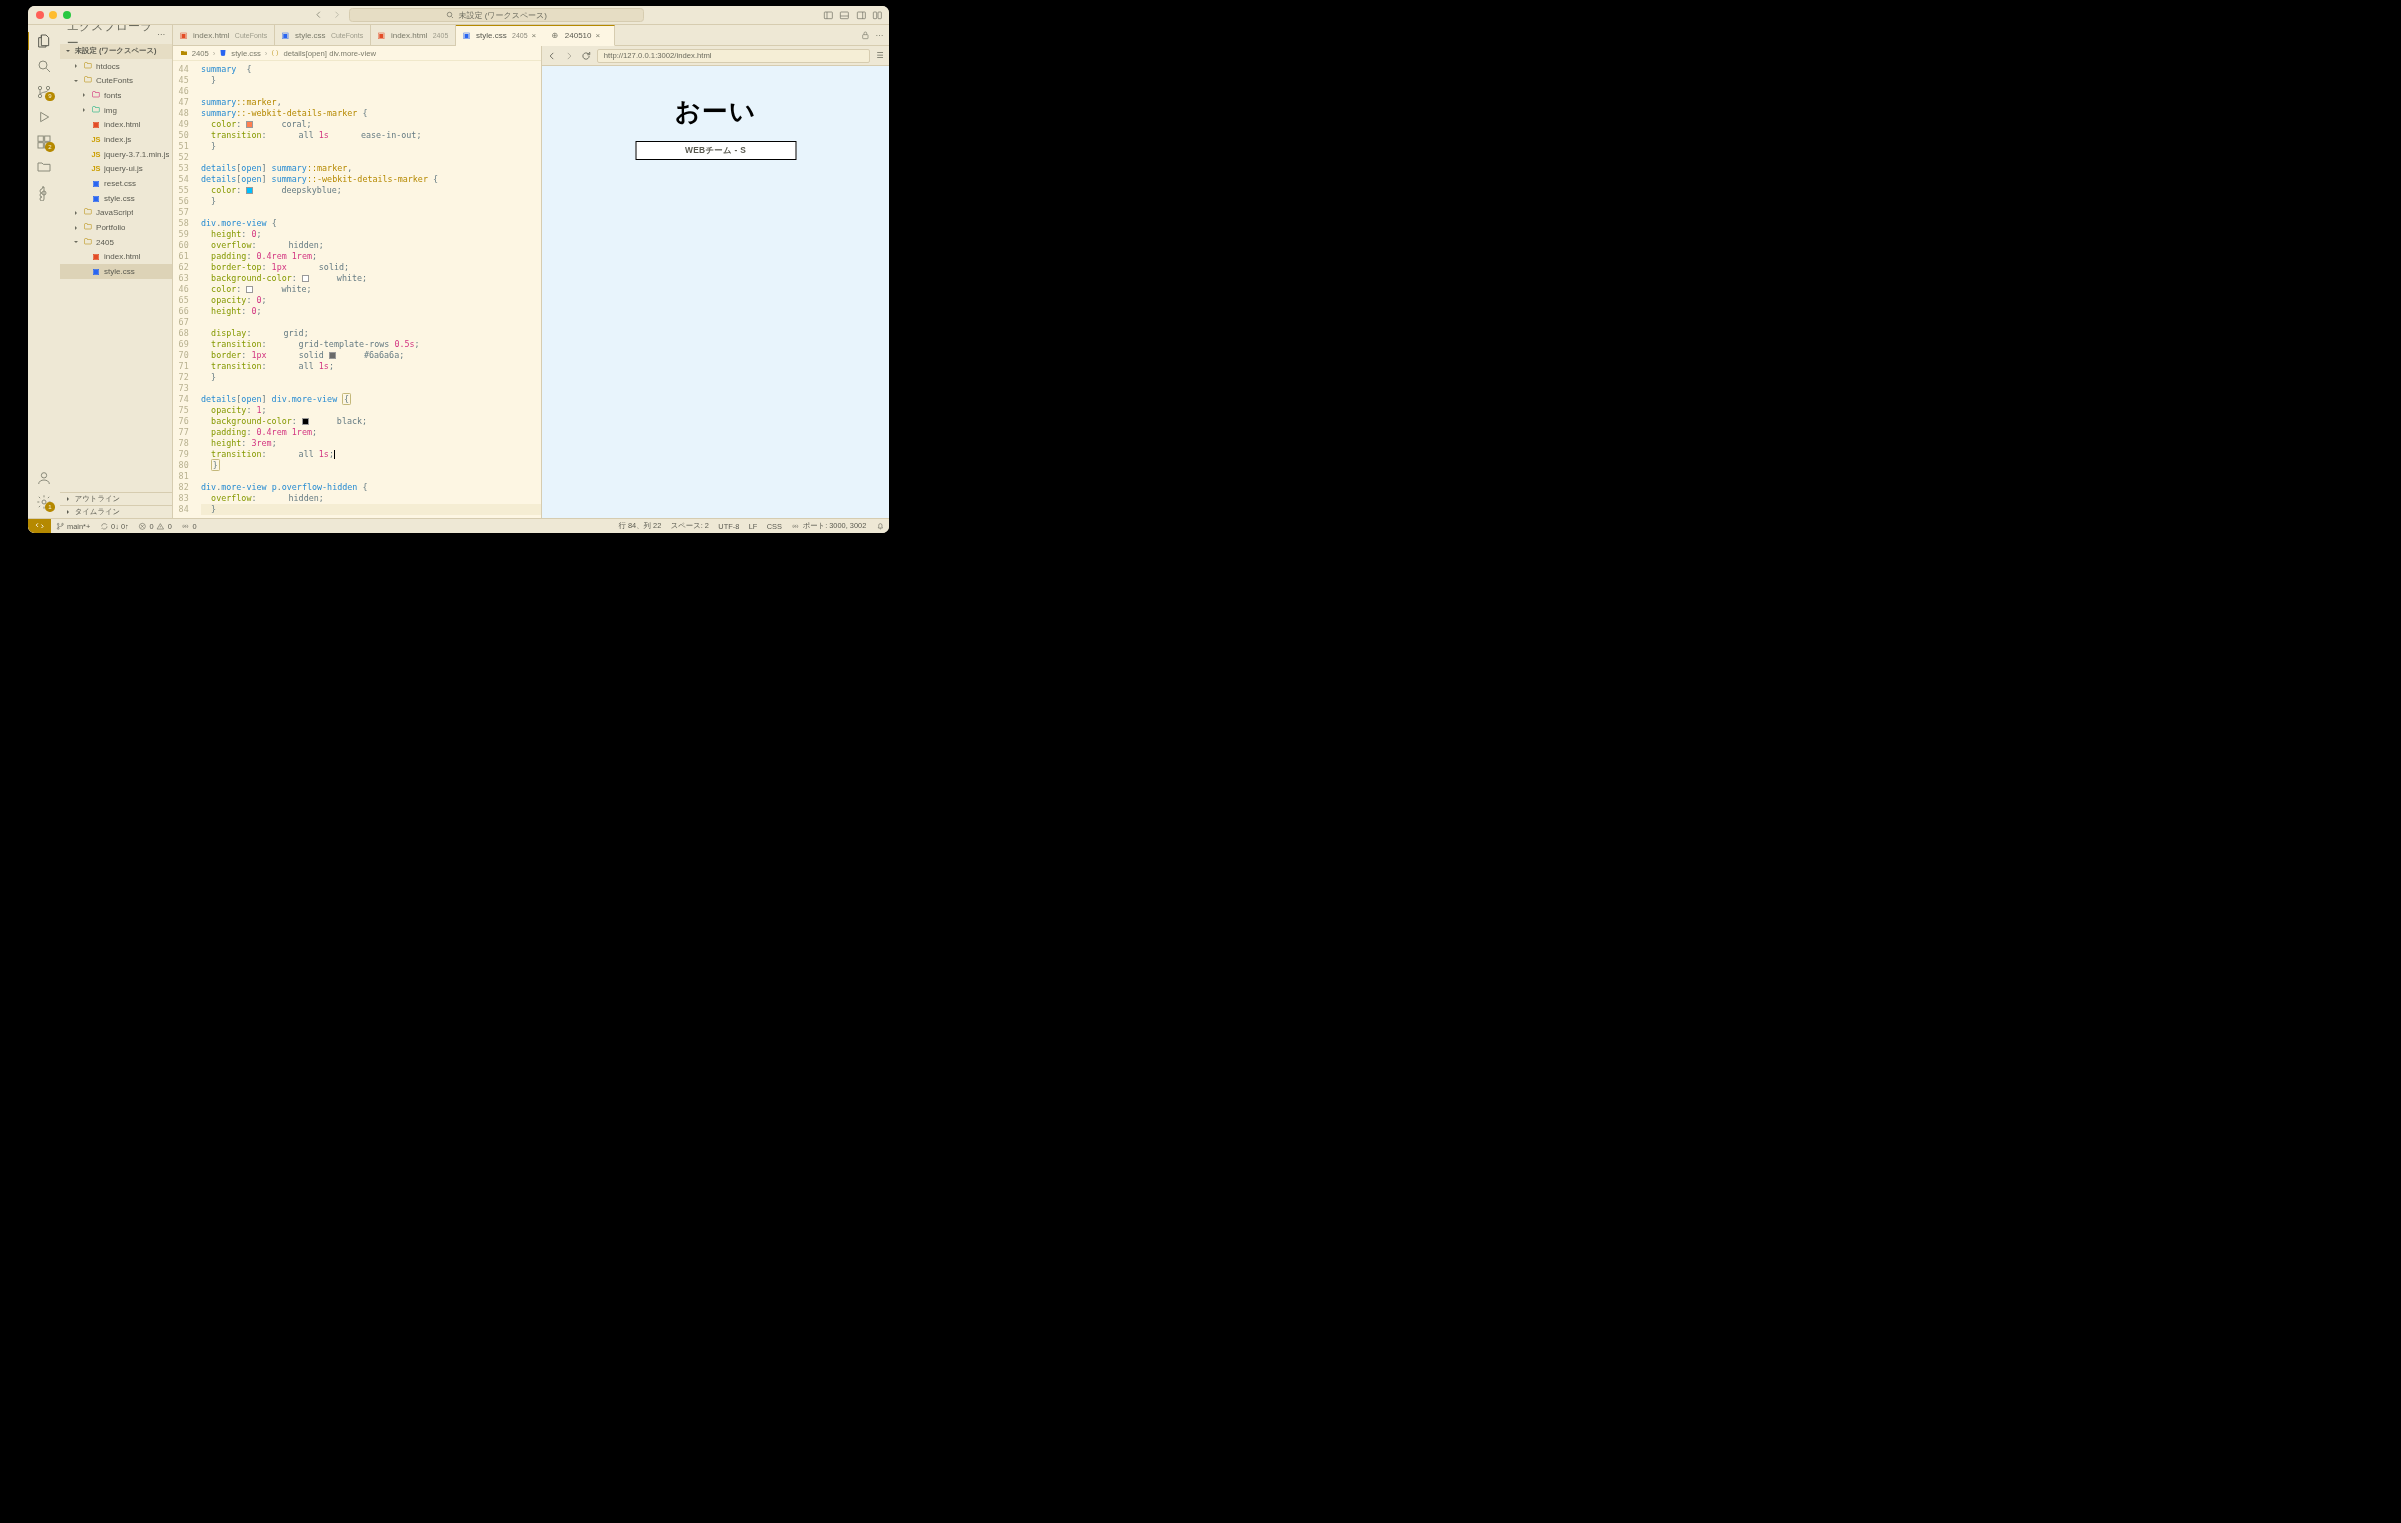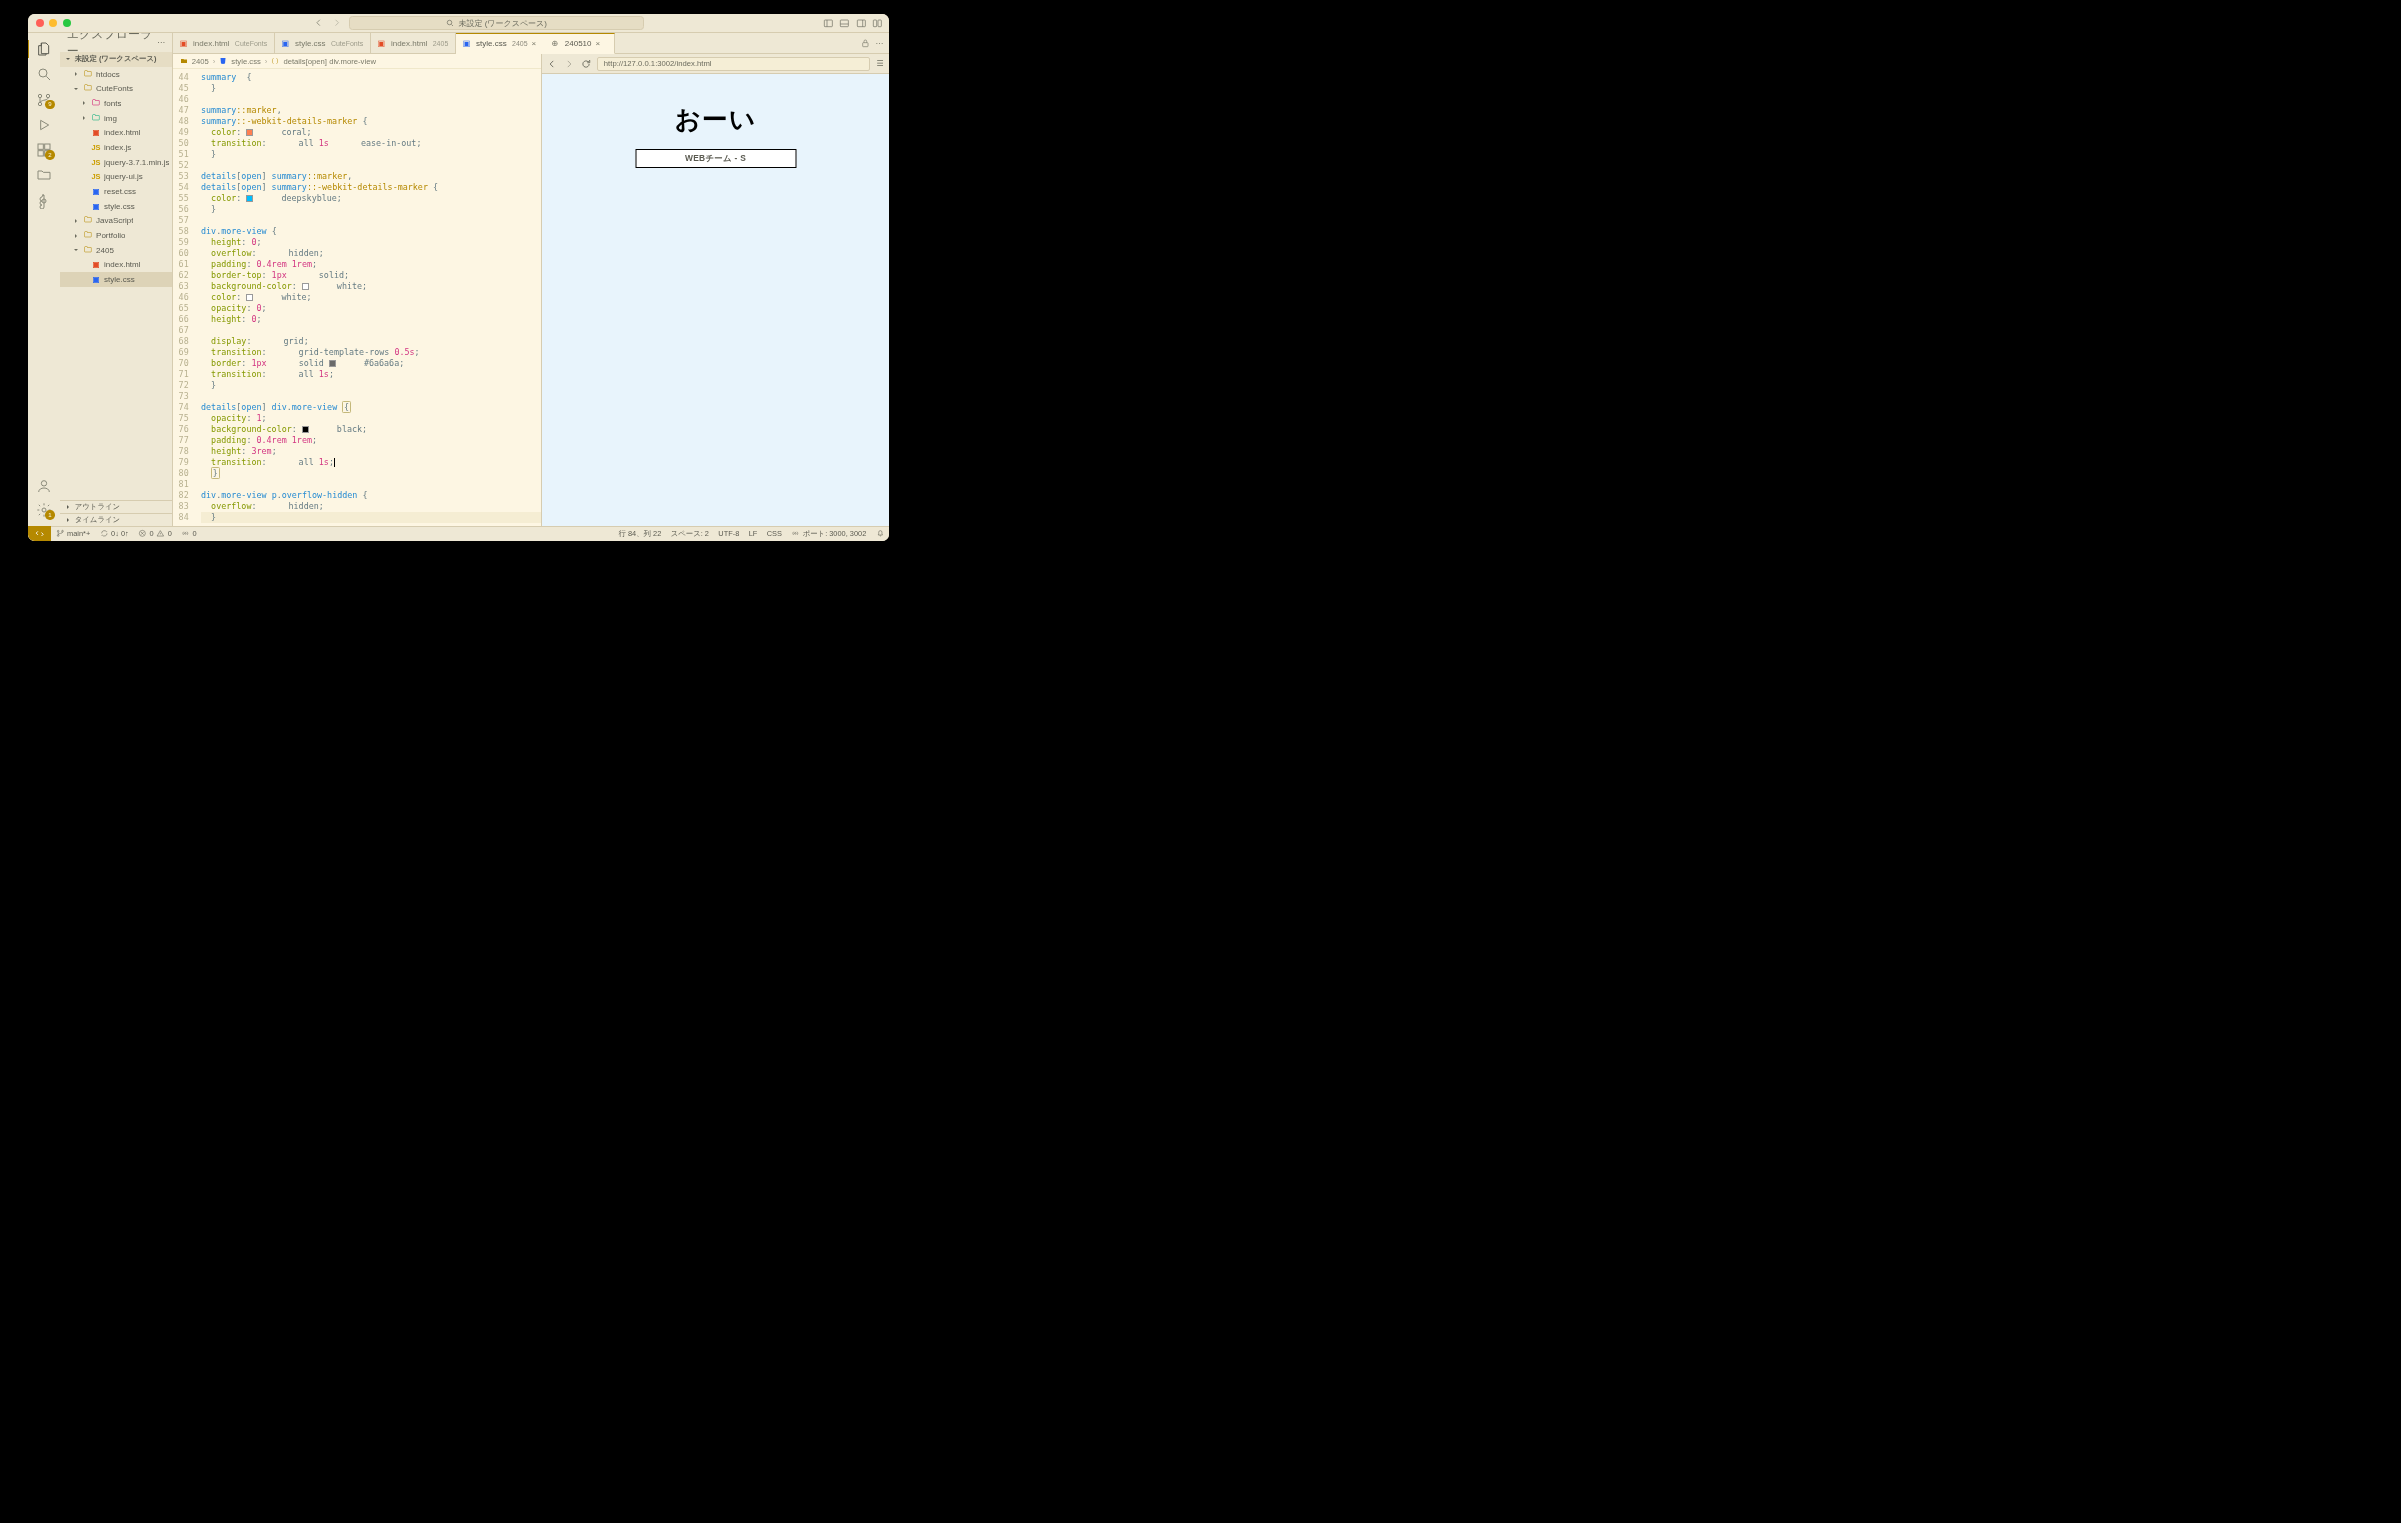--- a/index.html
+++ b/index.html
@@ -15,21 +15,21 @@
   justify-content: center;
 }
 .window {
   width: 861px;
   height: 527px;
   background: #fdf6e3;
   border-radius: 6.7px;
   overflow: hidden;
   display: flex;
   flex-direction: column;
-  margin-top: 14px;
+  margin-top: 6px;
   box-shadow: 0 0 0 0.7px rgba(0,0,0,.25);
 }
 
 
 .titlebar {
   height: 19px;
   background: #eee8d5;
   display: flex;
   align-items: center;
   border-bottom: 0.7px solid #d6ccb0;
@@ -131,21 +131,21 @@
 .egroup-2 .tabbar .tab { padding:0 9.4px; }
 .browser-controls { height:20px; background:#eee8d5; display:flex; align-items:center; gap:6.7px; padding:0 5.4px; border-bottom:0.7px solid #d6ccb0;}
 .browser-controls svg{width:10px;height:10px;color:#6b6b5e;}
 .url-bar { flex:1; height:14.7px; background:#f5eed6; border:0.7px solid #d6ccb0; border-radius:2px; display:flex; align-items:center; padding:0 5.4px; font-size:7.7px; color:#6b6b5e;}
 .brmenu { color:#6b6b5e;}
 .browser-page { flex:1; background:#e8f4fc; position:relative; }
 .page-title { position:absolute; left:50%; transform:translateX(-50%); top:28px; font-size:25.5px; font-weight:bold; color:#000; letter-spacing:1.3px;}
 .page-box { position:absolute; left:50%; transform:translateX(-50%); top:75px; width:161px; height:19px; border:0.7px solid #000; background:#fff; display:flex; align-items:center; justify-content:center; font-size:8.4px; font-weight:600; letter-spacing:0.3px;}
 
 
-.statusbar { height:14.7px; background:#eee8d5; border-top:0.7px solid #d6ccb0; display:flex; align-items:flex-end; font-size:7.4px; color:#5a5a50;}
+.statusbar { height:14.7px; background:#eee8d5; border-top:0.7px solid #d6ccb0; display:flex; align-items:center; font-size:7.4px; color:#5a5a50;}
 .stat-left { display:flex; align-items:center; }
 .stat-remote { width:23px; height:14.7px; background:#b58900; color:#fff; display:flex; align-items:center; justify-content:center;}
 .stat-remote svg{width:9.4px;height:9.4px;}
 .stat-item { padding:0 4.7px; display:flex; align-items:center; gap:2.7px; height:14.7px;}
 .stat-item svg { width:8.7px; height:8.7px; }
 .stat-right { margin-left:auto; display:flex; align-items:center; }
 </style>
 </head>
 <body>
 

